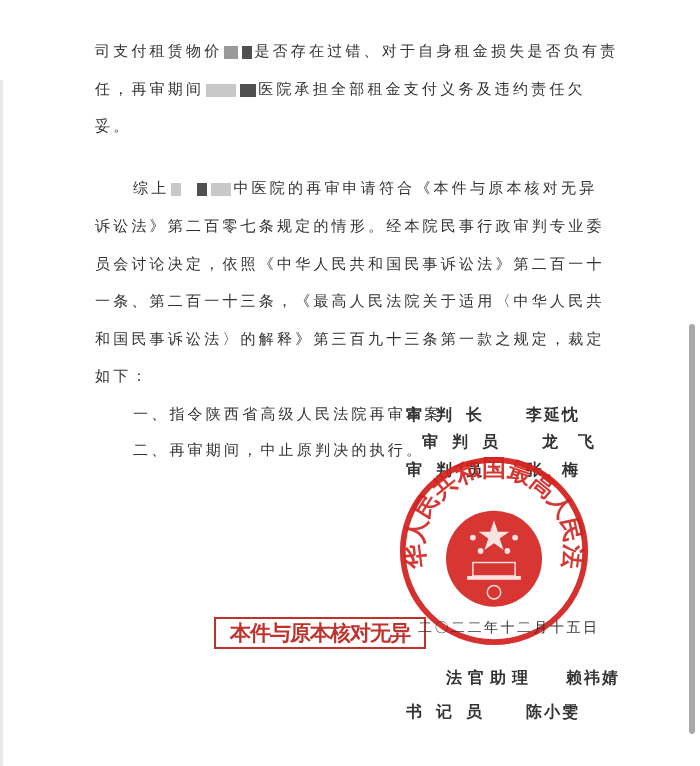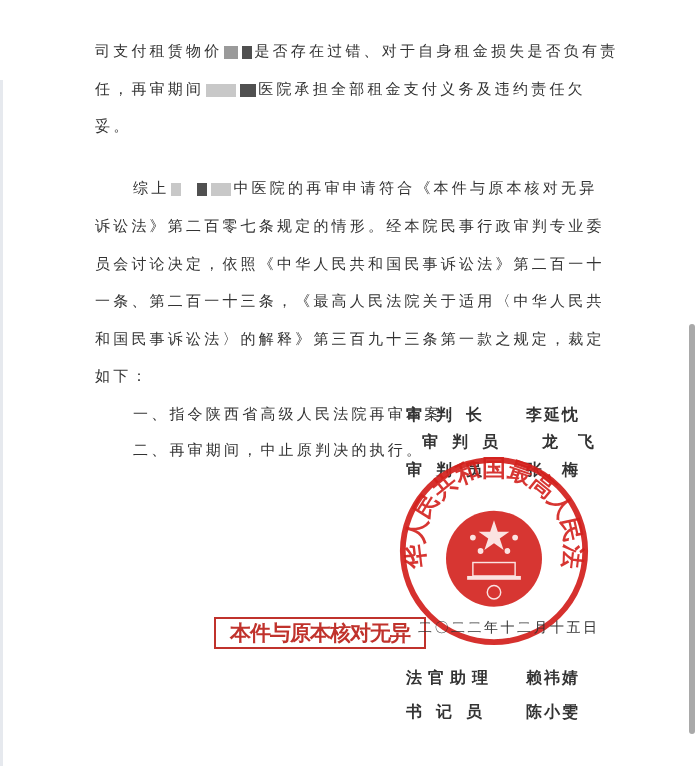--- a/index.html
+++ b/index.html
@@ -10,21 +10,21 @@
   .left-edge { position:absolute; left:0; top:80px; width:3px; height:686px; background:#e6e9ee; }
   .doc { position:absolute; left:95px; top:0; width:520px; }
   .line { position:absolute; left:0; font-size:15px; letter-spacing:3.2px; white-space:nowrap; color:#333; }
   .indent { left:38px; }
   .redact { display:inline-block; height:13px; vertical-align:middle; margin:0 2px; }
   .r-light { background:#c8c8c8; }
   .r-mid { background:#9a9a9a; }
   .r-dark { background:#505050; }
   .sig { position:absolute; font-size:16px; color:#333; white-space:nowrap;font-weight:bold; }
   .sig .role { display:inline-block; width:120px; letter-spacing:14px; }
-  .sig .role.tight { letter-spacing:6px; }
+  .sig .role.tight { letter-spacing:6px;margin-left:40px; }
   .sig .name { display:inline-block; letter-spacing:2px; }
   .scrollbar { position:absolute; left:689px; top:324px; width:6px; height:410px; background:#a9a9a9; border-radius:3px; }
   .seal { position:absolute; left:398px; top:455px; width:192px; height:192px; }
   .stamp {
     position:absolute; left:214px; top:617px; height:28px; padding:0 14px;
     border:2px solid #c0322c; color:#c0322c; font-size:21px; line-height:28px;
     letter-spacing:-1px; font-family:"DejaVu Sans", sans-serif; font-weight:bold;
   }
   .date { position:absolute; left:410px; top:619px; font-size:14px; letter-spacing:2.5px; color:#333;margin-left:8px; }
 </style>

